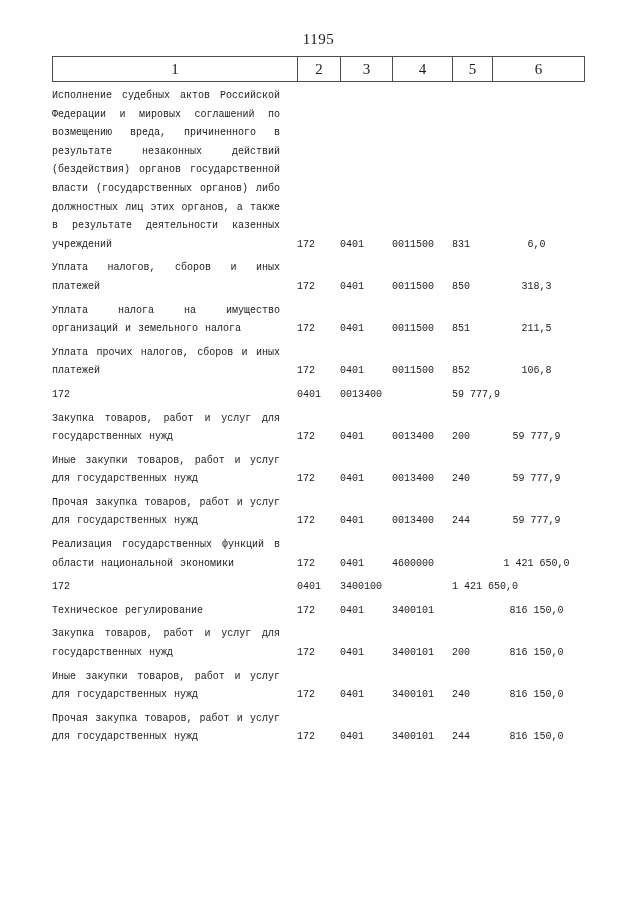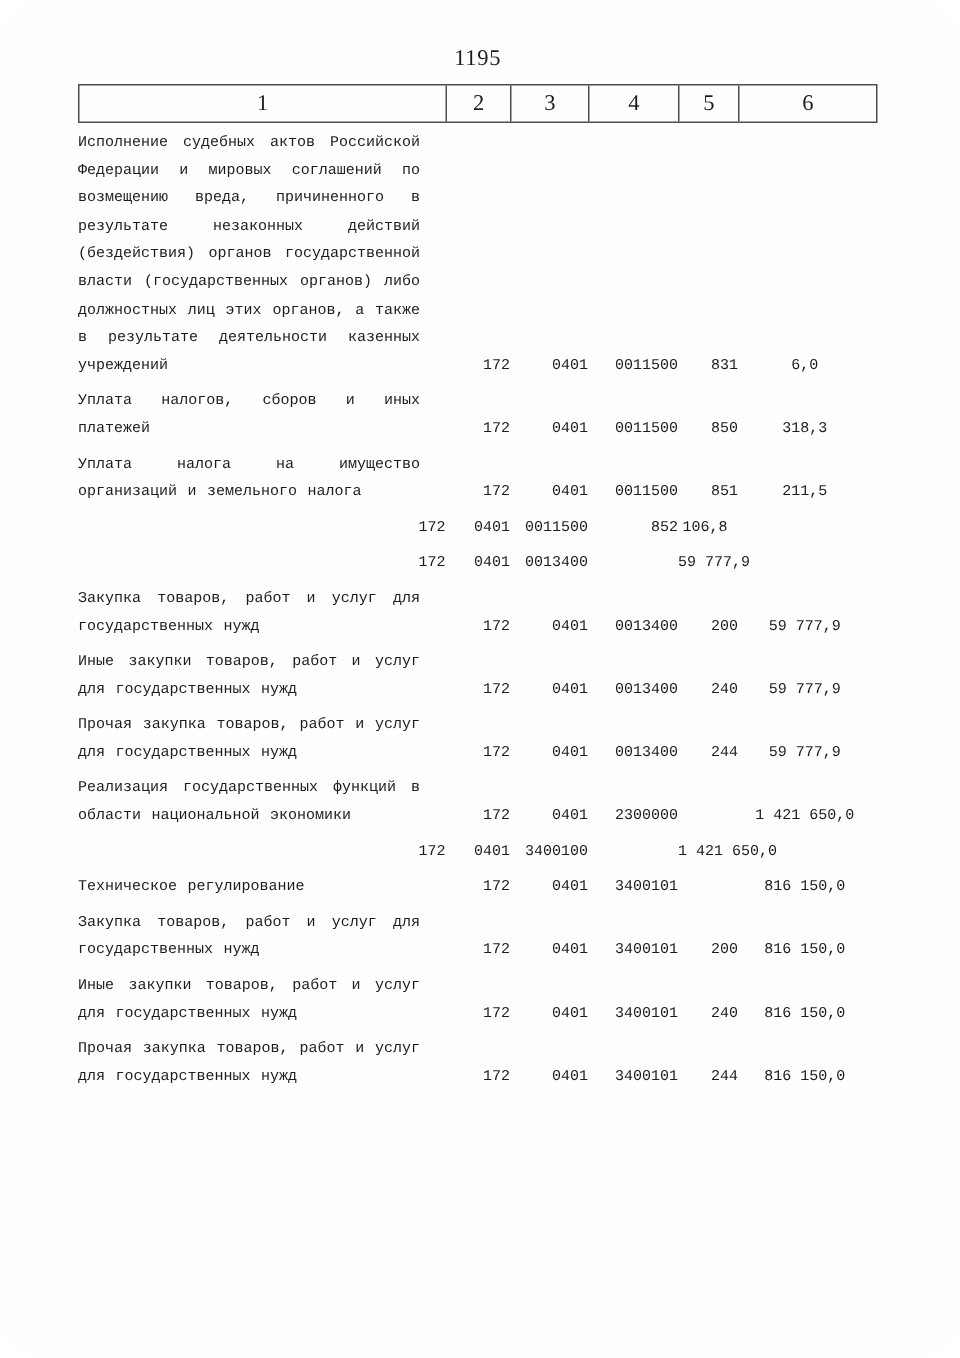--- a/index.html
+++ b/index.html
@@ -62,21 +62,21 @@
     font-family: Liberation Mono, monospace;
   }
   .cell-desc {
     text-align: justify;
     text-align-last: left;
     padding-right: 17px;
     box-sizing: border-box;
     word-spacing: 1px;
   }
   .cell-code {
-    text-align: right;
+    text-align: left;
     white-space: nowrap;
   }
   .cell-amount {
     text-align: center;
     padding-right: 4px;
     white-space: nowrap;
   }
 </style>
 </head>
 <body>
@@ -118,20 +118,21 @@
   <div class="data-row">
     <div class="cell-desc">Уплата налога на имущество организаций и земельного налога</div>
     <div class="cell-code">172</div>
     <div class="cell-code">0401</div>
     <div class="cell-code">0011500</div>
     <div class="cell-code">851</div>
     <div class="cell-amount">211,5</div>
   </div>
 
   <div class="data-row">
+    <div class="cell-desc">Уплата прочих налогов, сборов и иных платежей</div>
     <div class="cell-code">172</div>
     <div class="cell-code">0401</div>
     <div class="cell-code">0011500</div>
     <div class="cell-code">852</div>
     <div class="cell-amount">106,8</div>
   </div>
 
   <div class="data-row">
     <div class="cell-code">172</div>
     <div class="cell-code">0401</div>
@@ -164,21 +165,21 @@
     <div class="cell-code">0401</div>
     <div class="cell-code">0013400</div>
     <div class="cell-code">244</div>
     <div class="cell-amount">59 777,9</div>
   </div>
 
   <div class="data-row">
     <div class="cell-desc">Реализация государственных функций в области национальной экономики</div>
     <div class="cell-code">172</div>
     <div class="cell-code">0401</div>
-    <div class="cell-code">2300000</div>
+    <div class="cell-code">4600000</div>
     <div class="cell-code"></div>
     <div class="cell-amount">1 421 650,0</div>
   </div>
 
   <div class="data-row">
     <div class="cell-code">172</div>
     <div class="cell-code">0401</div>
     <div class="cell-code">3400100</div>
     <div class="cell-code"></div>
     <div class="cell-amount">1 421 650,0</div>

